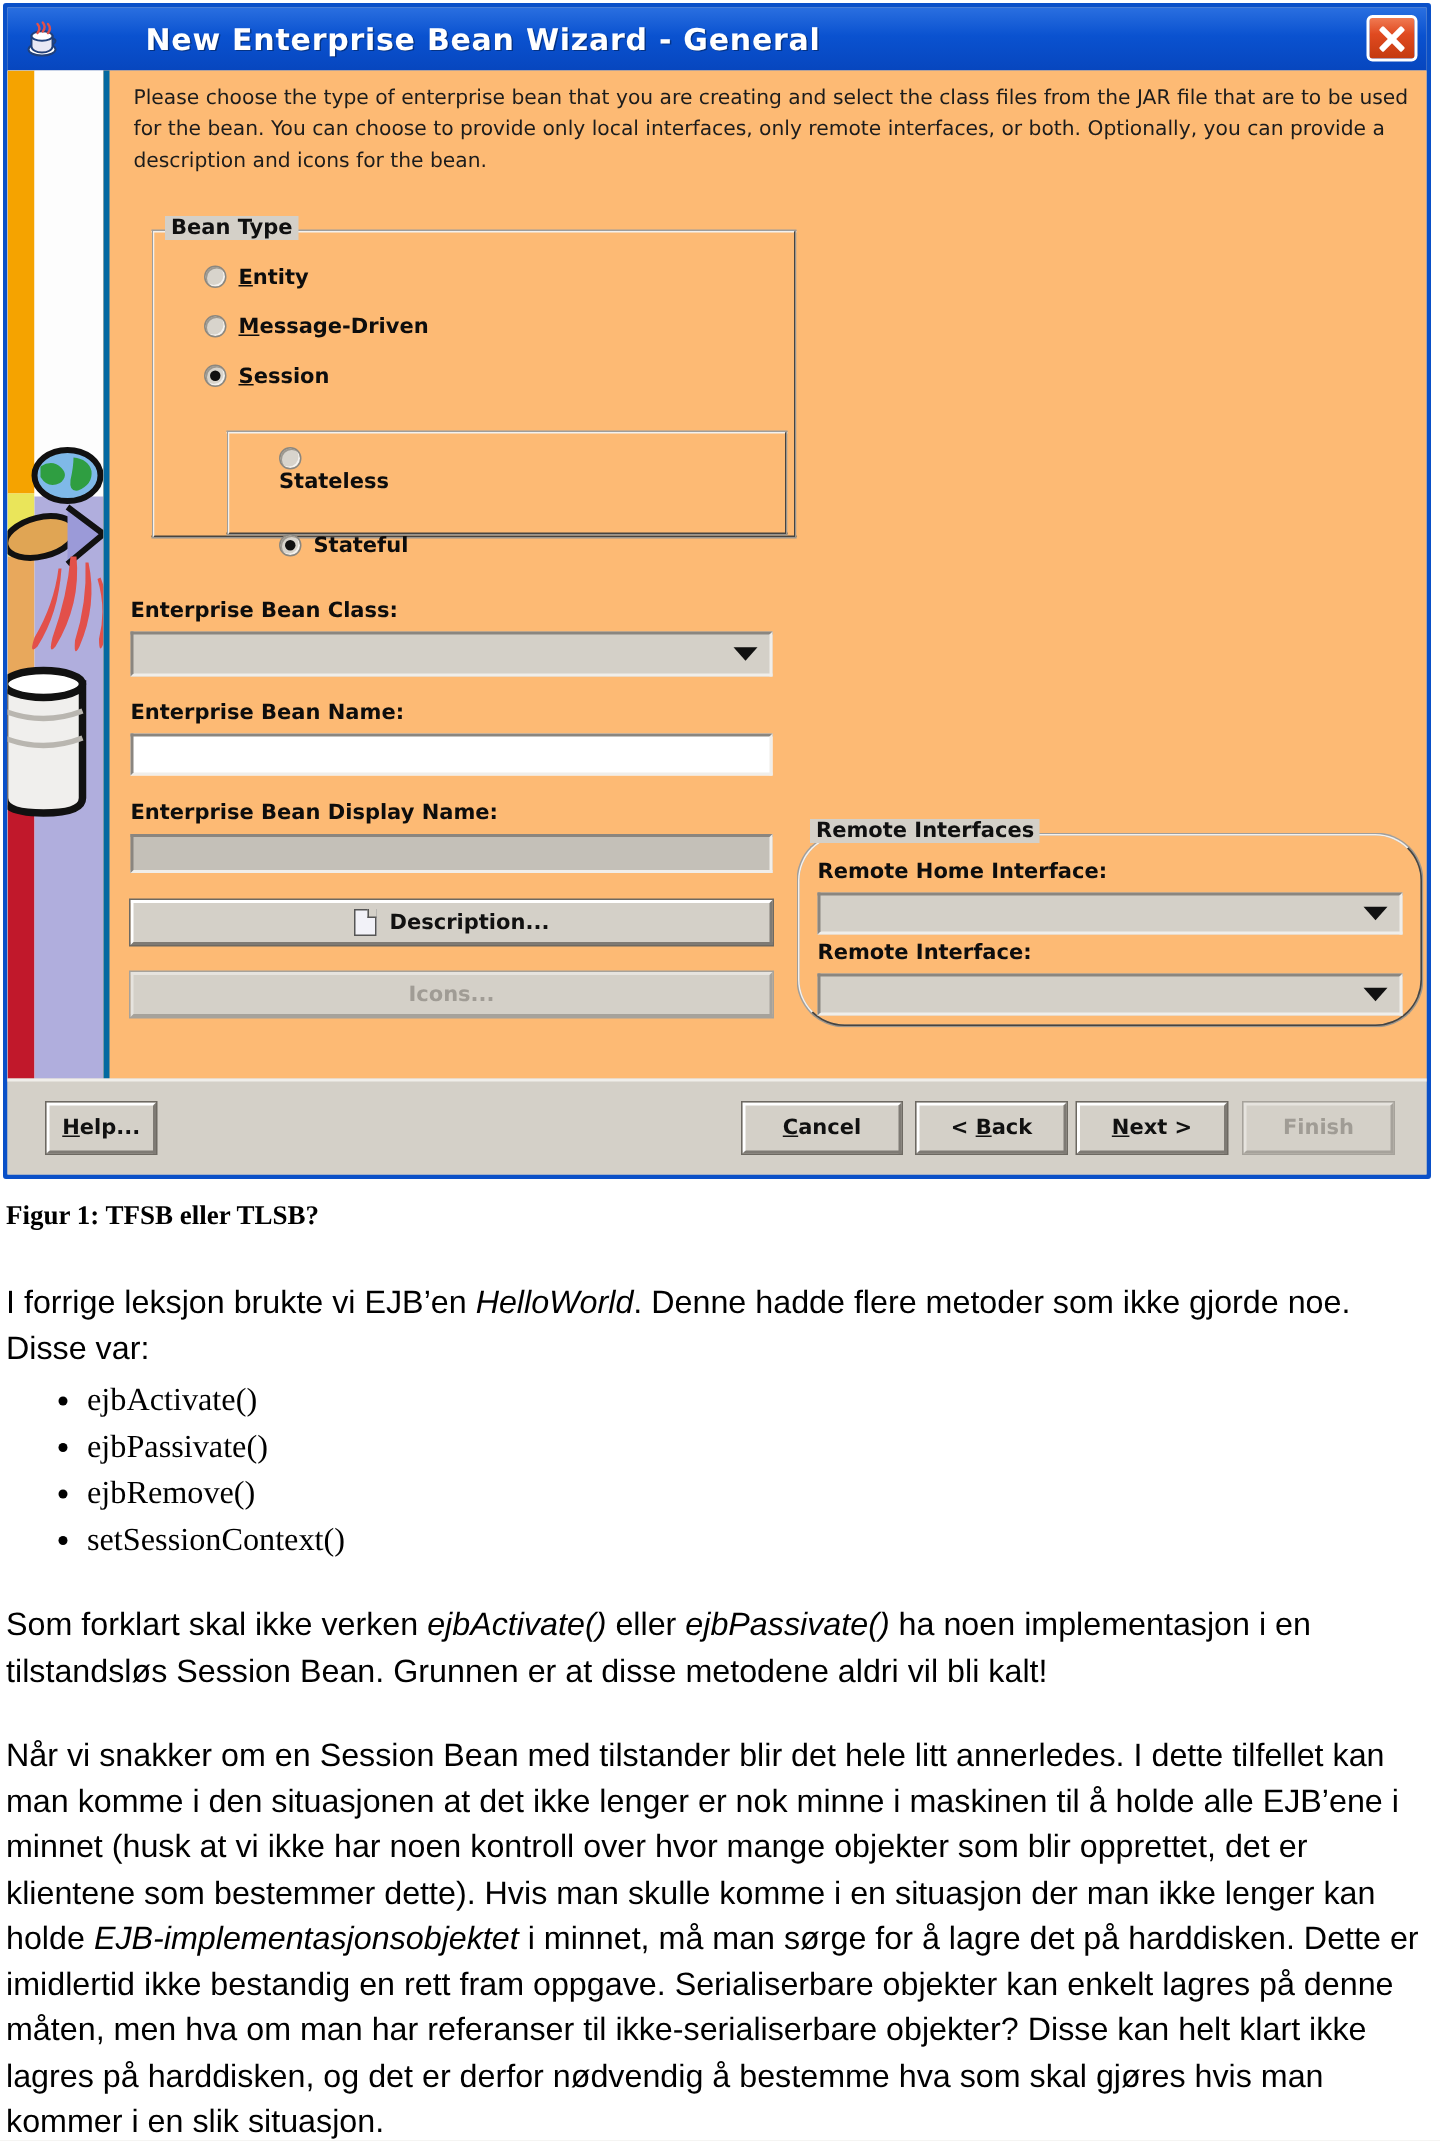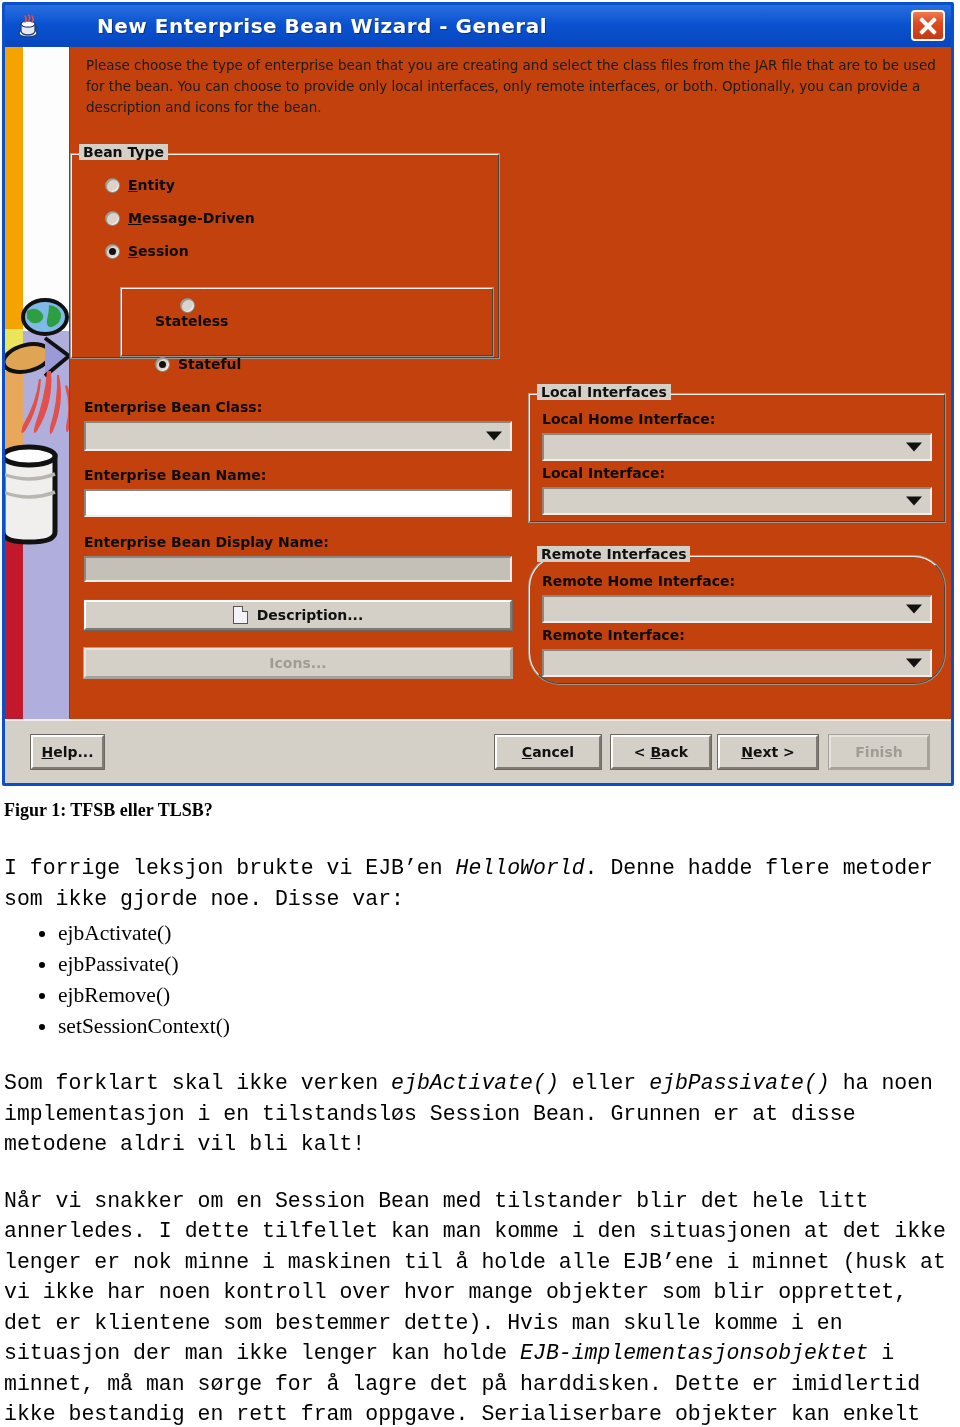--- a/index.html
+++ b/index.html
@@ -112,23 +112,23 @@
     position: absolute;
     left: 18px;
     top: 300px;
     width: 60px;
     height: 120px;
   }
 
   
   .content {
     flex: 1 1 auto;
-    background: #c2410c;
-    position: relative;
-    border-left: 1px solid #0369a1;
+    background: #fdba74;
+    position: relative;
+    border-left: 4px solid #0369a1;
   }
 
   .intro {
     position: absolute;
     left: 16px;
     top: 8px;
     right: 10px;
     font-family: "DejaVu Sans", sans-serif;
     font-size: 13.5px;
     color: #1c1c1c;
@@ -148,29 +148,29 @@
     left: 7px;
     background: #d4d0c8;
     padding: 0 4px;
     font-family: "DejaVu Sans", sans-serif;
     font-weight: bold;
     font-size: 14px;
     color: #101010;
     white-space: nowrap;
   }
 
-  #grp-beantype { left: 0; top: 106px; width: 430px; height: 206px; }
+  #grp-beantype { left: 28px; top: 106px; width: 430px; height: 206px; }
   #grp-nested   { left: 48px; top: 132px; width: 374px; height: 70px;
                   border-color: #f3f1ee #9a968f #9a968f #f3f1ee; }
 
   
   .radio-row {
     position: absolute;
     display: flex;
-    align-items: center;
+    align-items: flex-start;
     cursor: pointer;
     white-space: nowrap;
     padding-left: 19px;
   }
   .radio {
     width: 13px; height: 13px;
     border-radius: 50%;
     background: #d8d4cc;
     border: 1px solid #8b877f;
     box-shadow: inset 1px 1px 0 #9d9991, inset -1px -1px 0 #f4f2ef;
@@ -281,21 +281,21 @@
     width: 960px;
   }
   .figcap {
     font-family: "Liberation Serif", serif;
     font-weight: bold;
     font-size: 18px;
     color: #000;
     margin: 0 0 32px 4px;
   }
   .para {
-    font-family: Liberation Mono, monospace;
+    font-family: Liberation Sans, sans-serif;
     font-size: 21.5px;
     line-height: 30.5px;
     color: #000;
     margin: 0 8px 0 4px;
     text-align: left;
   }
   .para.spaced { margin-top: 26px; }
   .para i { font-style: italic; }
   ul.bullets {
     margin: 4px 0 0 0;
@@ -415,31 +415,20 @@
 
       <div class="btn" style="left:14px; top:553px; width:428px; height:30px;">
         <span class="doc-icon"></span>
         <span>Description...</span>
       </div>
 
       <div class="btn disabled" style="left:14px; top:601px; width:428px; height:30px;">
         <span>Icons...</span>
       </div>
 
-      <div class="group" style="left:458px; top:346px; width:418px; height:130px;">
-        <span class="glabel">Local Interfaces</span>
-        <div class="flabel" style="left:12px; top:16px;">Local Home Interface:</div>
-        <div class="combo" style="left:12px; top:38px; width:390px; height:28px;">
-          <span class="arrow"></span>
-        </div>
-        <div class="flabel" style="left:12px; top:70px;">Local Interface:</div>
-        <div class="combo" style="left:12px; top:92px; width:390px; height:28px;">
-          <span class="arrow"></span>
-        </div>
-      </div>
 
       <div class="group" style="left:458px; top:508px; width:418px; height:130px;border-radius:32px;">
         <span class="glabel">Remote Interfaces</span>
         <div class="flabel" style="left:12px; top:16px;">Remote Home Interface:</div>
         <div class="combo" style="left:12px; top:38px; width:390px; height:28px;">
           <span class="arrow"></span>
         </div>
         <div class="flabel" style="left:12px; top:70px;">Remote Interface:</div>
         <div class="combo" style="left:12px; top:92px; width:390px; height:28px;">
           <span class="arrow"></span>

